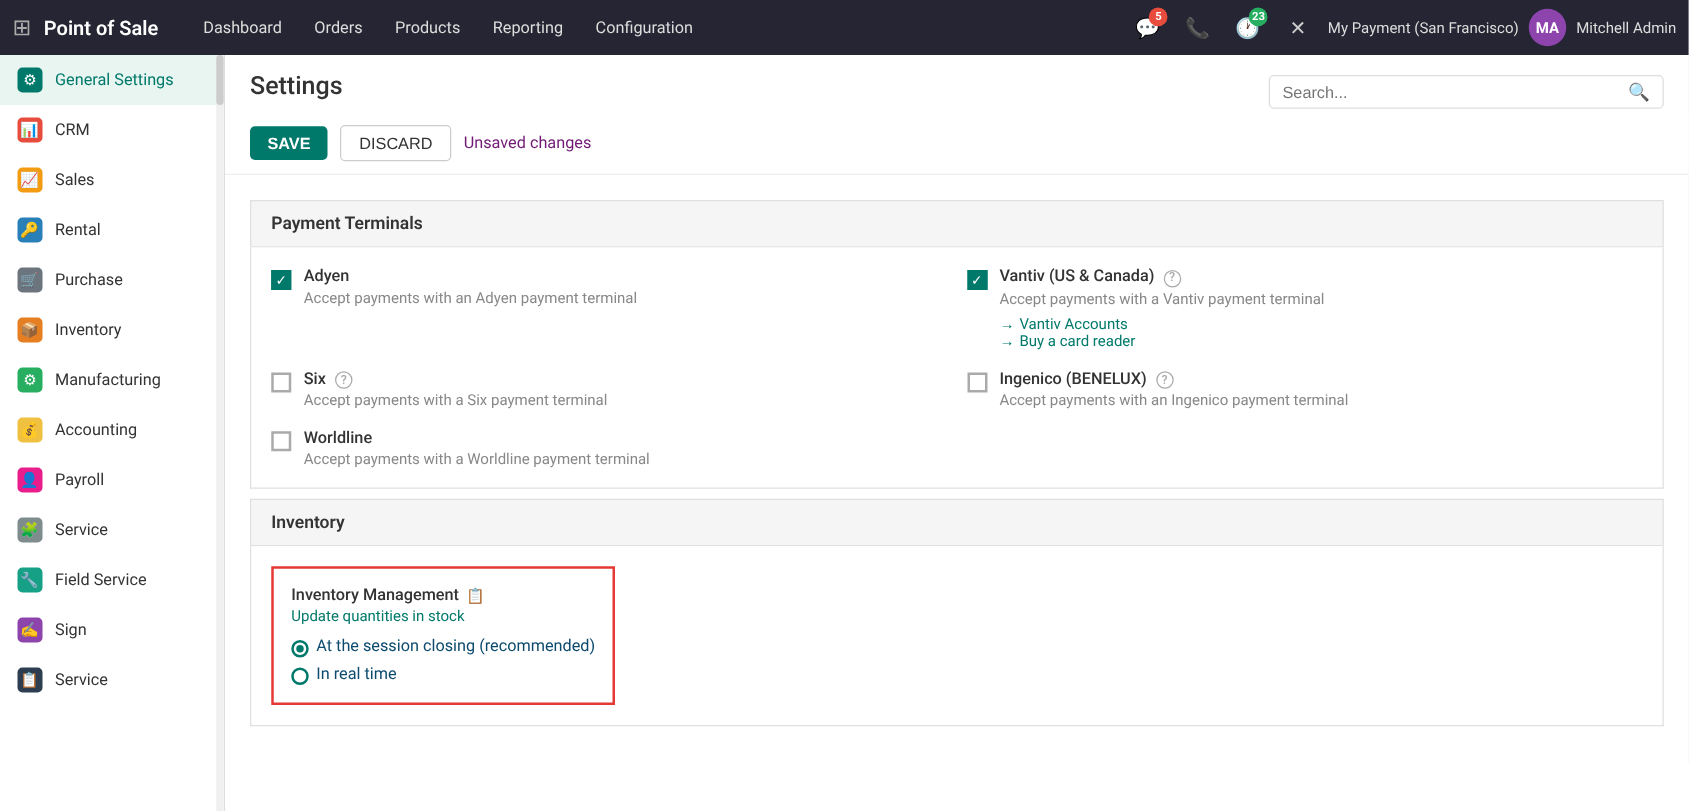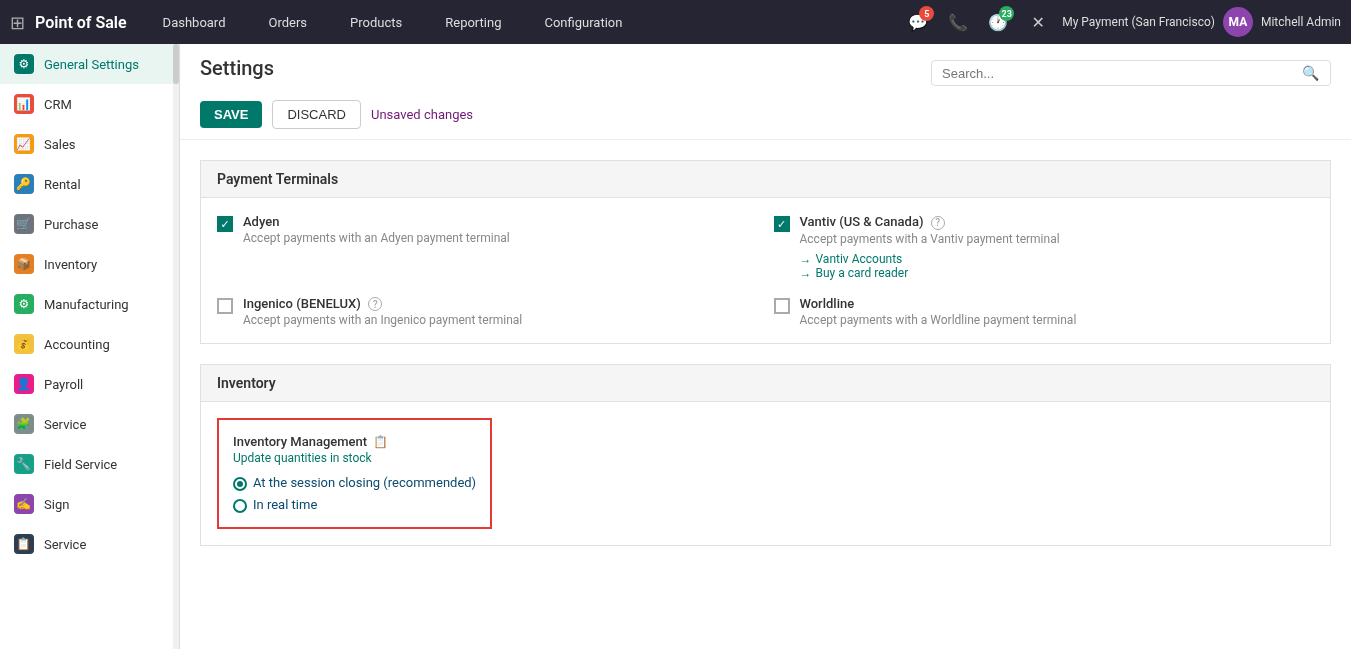--- a/index.html
+++ b/index.html
@@ -25,21 +25,21 @@
     }
     .topnav-brand {
       font-size: 16px;
       font-weight: 600;
       color: #fff;
       margin-right: 20px;
       white-space: nowrap;
     }
     .topnav-menu {
       display: flex;
-      gap: 19px;
+      gap: 2px;
       flex: 1;
     }
     .topnav-menu-item {
       color: #ddd;
       padding: 6px 12px;
       cursor: pointer;
       border-radius: 4px;
       font-size: 13px;
       white-space: nowrap;
     }
@@ -197,21 +197,21 @@
       font-weight: 600;
       color: #333;
       margin-bottom: 0;
     }
 
     .section-body {
       border: 1px solid #e0e0e0;
       border-top: none;
       padding: 16px;
       background: #fff;
-      margin-bottom: 20px;
+      margin-bottom: 8px;
     }
 
     
     .terminals-grid {
       display: grid;
       grid-template-columns: 1fr 1fr;
       gap: 16px;
     }
 
     .terminal-item {
@@ -373,21 +373,21 @@
       justify-content: space-between;
       padding: 12px 20px 0 20px;
       border-bottom: none;
     }
     .search-container {
       display: flex;
       align-items: center;
       border: 1px solid #ddd;
       border-radius: 4px;
       padding: 4px 10px;
-      width: 400px;
+      width: 316px;
     }
     .search-container input {
       border: none;
       outline: none;
       flex: 1;
       font-size: 13px;
       color: #999;
     }
     .search-icon-btn {
       color: #888;
@@ -535,20 +535,30 @@
                   <span class="help-icon">?</span>
                 </div>
                 <div class="terminal-desc">Accept payments with a Vantiv payment terminal</div>
                 <div class="terminal-links">
                   <a class="terminal-link">→ <span>Vantiv Accounts</span></a>
                   <a class="terminal-link">→ <span>Buy a card reader</span></a>
                 </div>
               </div>
             </div>
 
+            <div class="terminal-item">
+              <div class="checkbox unchecked"></div>
+              <div>
+                <div class="terminal-name">
+                  <span>Six</span>
+                  <span class="help-icon">?</span>
+                </div>
+                <div class="terminal-desc">Accept payments with a Six payment terminal</div>
+              </div>
+            </div>
 
             <div class="terminal-item">
               <div class="checkbox unchecked"></div>
               <div>
                 <div class="terminal-name">
                   <span>Ingenico (BENELUX)</span>
                   <span class="help-icon">?</span>
                 </div>
                 <div class="terminal-desc">Accept payments with an Ingenico payment terminal</div>
               </div>

